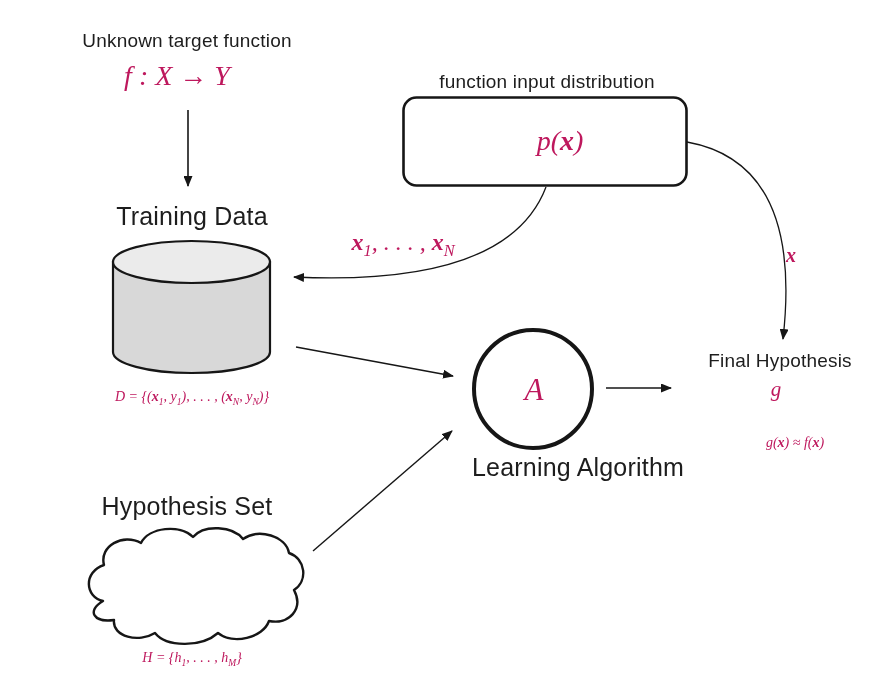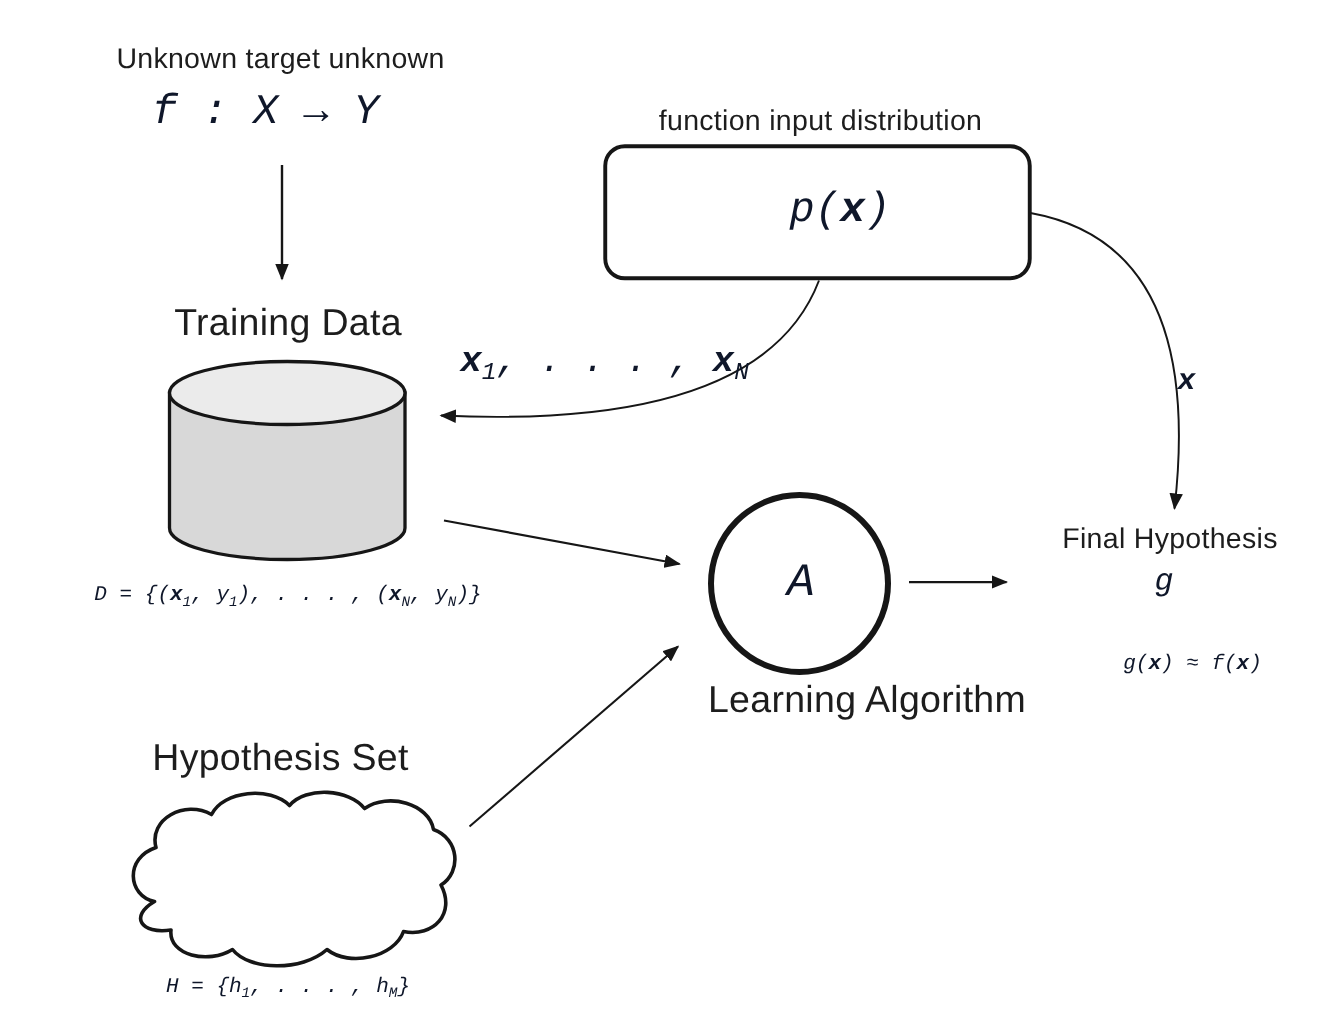--- a/index.html
+++ b/index.html
@@ -13,21 +13,21 @@
   .canvas svg{position:absolute;left:0;top:0;}
   .txt{
     position:absolute;
     transform:translate(-50%,-50%);
     white-space:pre;
     color:#1d1d1d;
     line-height:1;
   }
   .lbl{font-size:19px;letter-spacing:0.2px;}
   .lbl-lg{font-size:25px;letter-spacing:0.2px;}
-  .math{font-family:Liberation Mono, monospace;font-style:italic;color:#0f172a;}
+  .math{font-family:Liberation Serif, serif;font-style:italic;color:#be185d;}
   .math .mi{font-style:italic;}
   .math .msc{font-style:italic;}
   .math .mbi{font-style:italic;font-weight:bold;}
   .math sub{font-size:68%;font-style:italic;line-height:0;}
   .m-fmap{font-size:28px;}
   .m-px{font-size:28px;margin-left:15px;}
   .m-eq{font-size:14px;}
   .m-samples{font-size:24px;}
   .m-x{font-size:20px;font-weight:bold;}
   .m-A{font-size:31px;}
@@ -74,21 +74,21 @@
 
     <path d="M687,142 Q803,163 783,339" fill="none" stroke="#161616" stroke-width="1.3" marker-end="url(#arr)"></path>
 
     <line x1="296" y1="347" x2="453" y2="376" stroke="#161616" stroke-width="1.4" marker-end="url(#arr)"></line>
 
     <line x1="313" y1="551" x2="452" y2="431" stroke="#161616" stroke-width="1.4" marker-end="url(#arr)"></line>
 
     <line x1="606" y1="388" x2="671" y2="388" stroke="#161616" stroke-width="1.5" marker-end="url(#arr)"></line>
   </svg>
 
-  <div class="txt lbl" style="left:187px;top:40px">Unknown target unknown</div>
+  <div class="txt lbl" style="left:187px;top:40px">Unknown target function</div>
 
   <div class="txt math m-fmap" style="left:177px;top:76px">f : X → Y</div>
 
   <div class="txt lbl-lg" style="left:192px;top:216px">Training Data</div>
 
   <div class="txt math m-eq" style="left:192px;top:397px"><span class="msc">D</span><span class="mi"> = {(</span><span class="mbi">x</span><sub>1</sub><span class="mi">, y</span><sub>1</sub><span class="mi">), . . . , (</span><span class="mbi">x</span><sub>N</sub><span class="mi">, y</span><sub>N</sub><span class="mi">)}</span></div>
 
   <div class="txt lbl" style="left:547px;top:81px">function input distribution</div>
 
   <div class="txt math m-px" style="left:545px;top:141px"><span class="mi">p(</span><span class="mbi">x</span><span class="mi">)</span></div>

